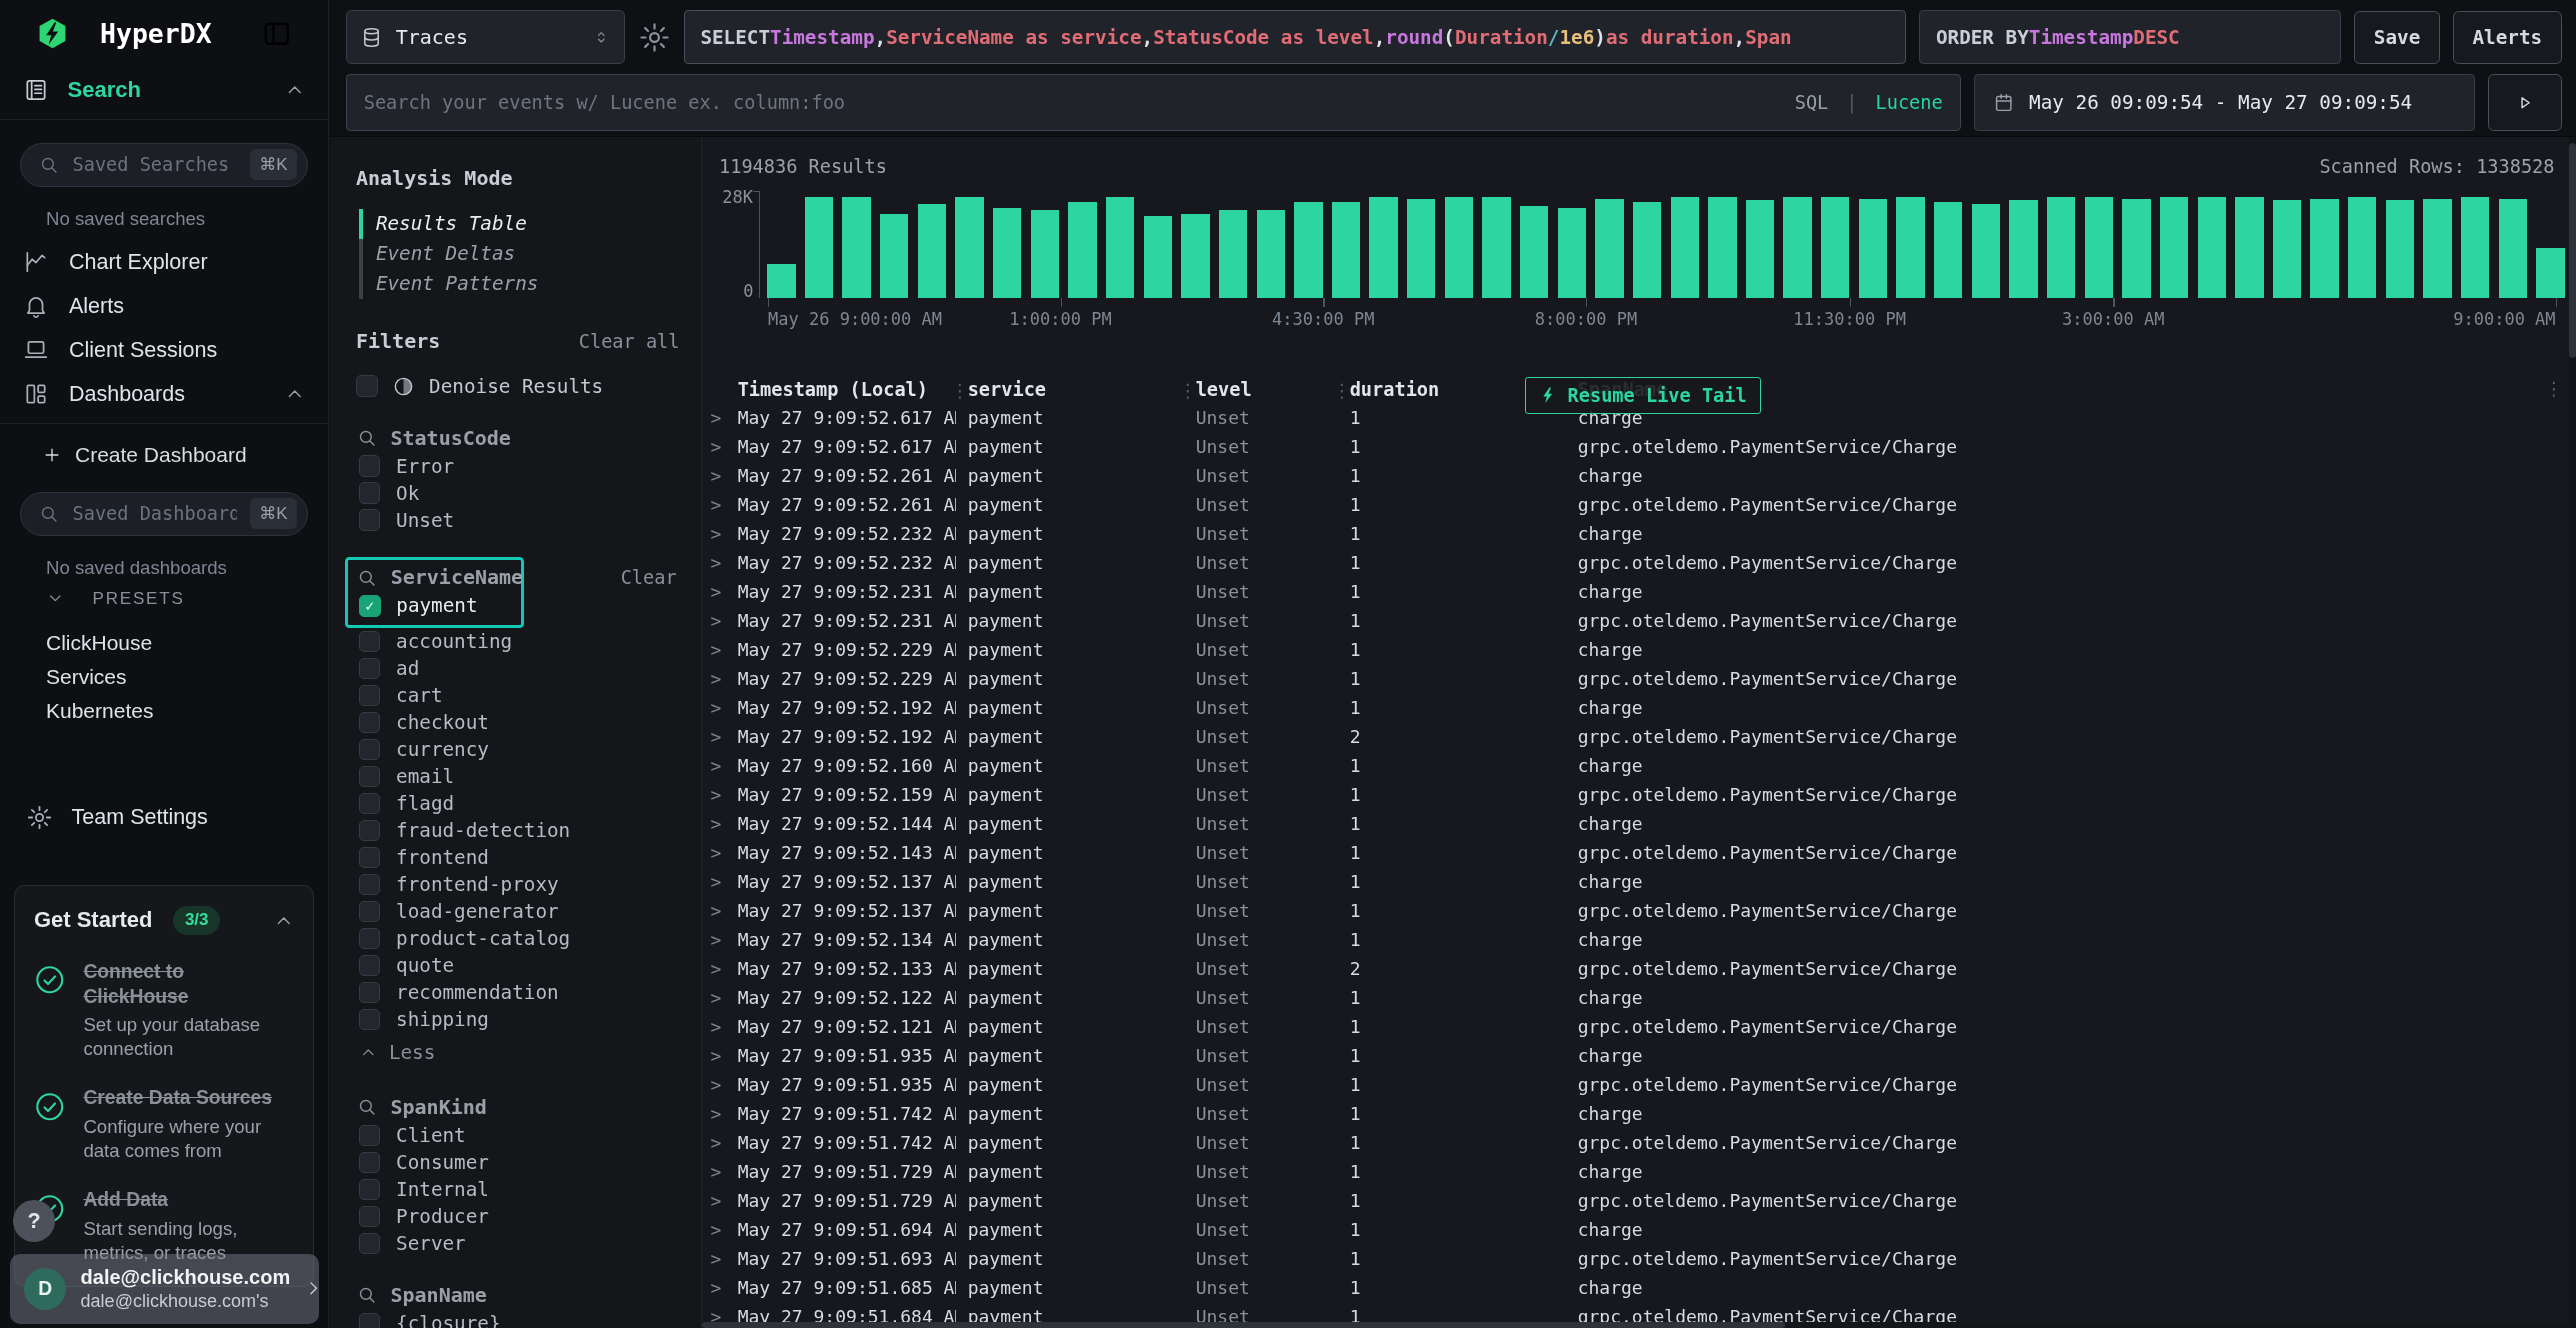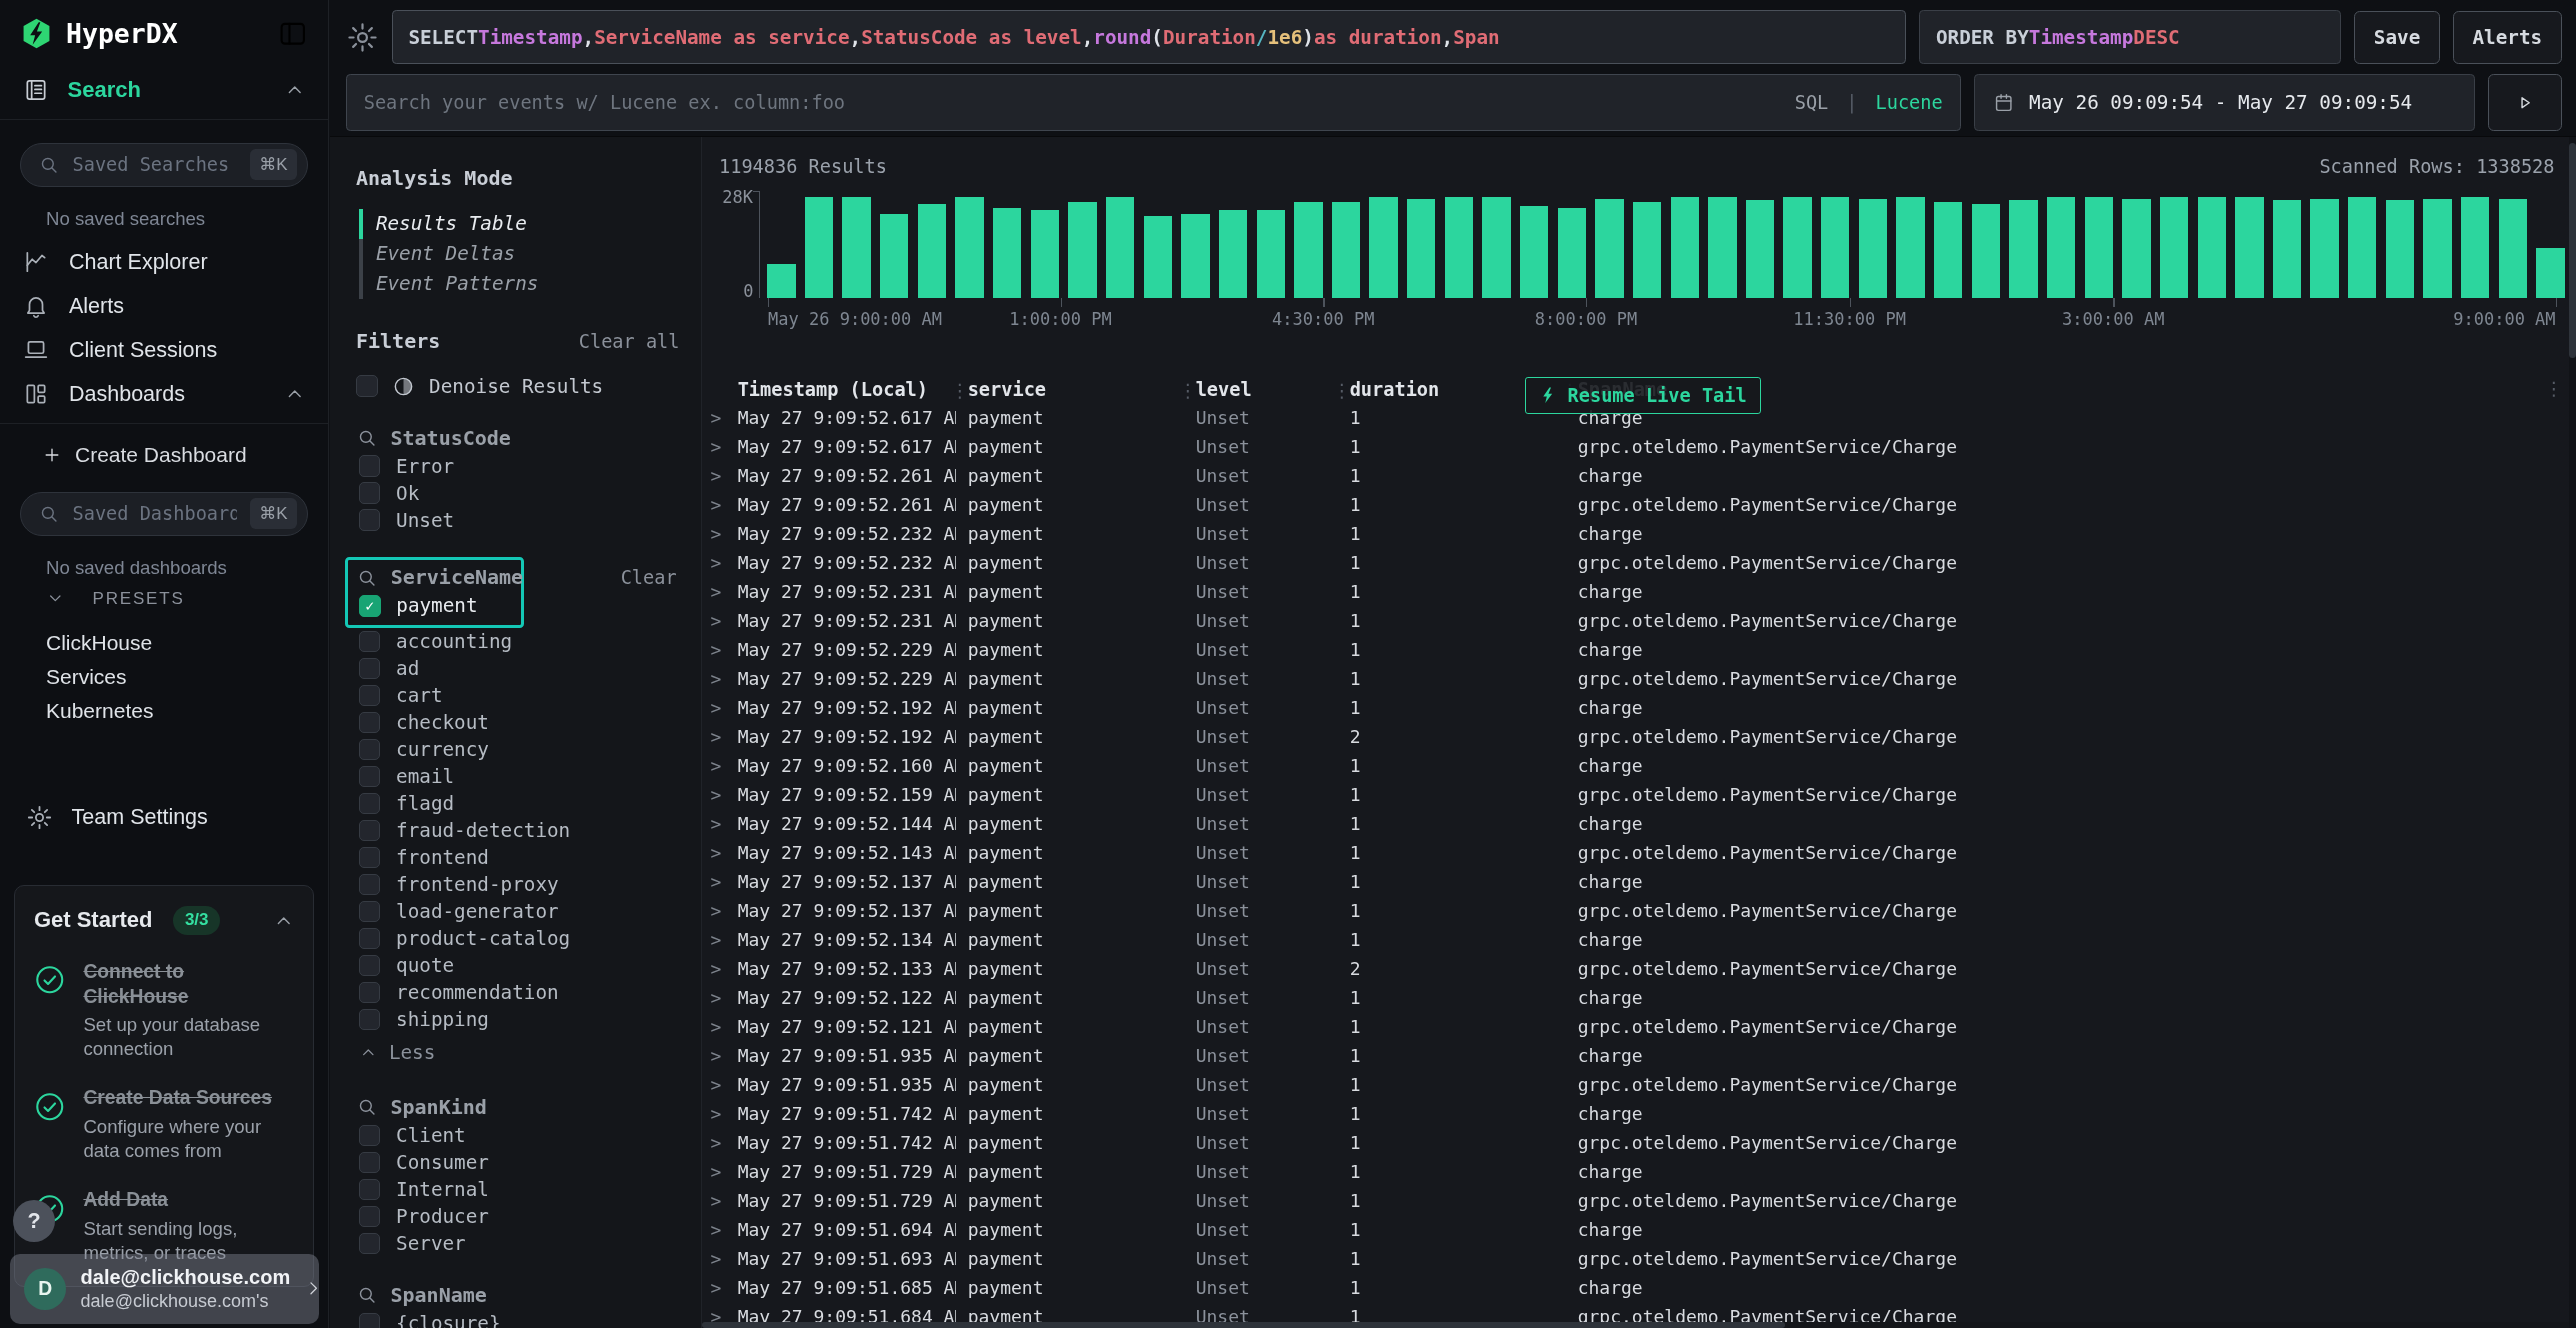--- a/index.html
+++ b/index.html
@@ -9,21 +9,21 @@
     --red:#e06c75; --cyan:#56b6c2; --yellow:#e5c07b;
   }
   *{box-sizing:border-box;margin:0;padding:0}
   html,body{width:2576px;height:1328px;overflow:hidden;background:var(--bg);
     font-family:"Liberation Sans",sans-serif;}
   svg{display:block}
 
   
   .sidebar{position:absolute;left:0;top:0;width:329px;height:100%;background:#0d0f13;
     border-right:0.7px solid #1e2126;overflow:hidden;}
-  .side-head{height:67px;display:flex;align-items:center;gap:13px;padding:0 20px;}
+  .side-head{height:67px;display:flex;align-items:center;gap:31px;padding:0 36px;}
   .logo-ico{width:33px;height:33px}
   .logo-text{font-family:"DejaVu Sans Mono",monospace;font-weight:700;font-size:26.5px;color:#fff;}
   .panel-btn{margin-left:auto;width:31.5px;height:31.5px;cursor:pointer;}
   .search-row{height:46px;display:flex;align-items:center;gap:18.6px;padding:0 23px;}
   .search-row .ico{width:26px;height:26px;color:#c8cdd4;}
   .search-label{font-size:22px;font-weight:700;color:var(--green);}
   .search-row .chev{margin-left:auto;width:21.5px;height:21.5px;color:var(--dim);}
   .nav-panel{border-top:0.7px solid #1d2025;margin-top:5.7px;padding-top:23px;}
   .pill{margin:0 20px;height:44px;border-radius:22px;background:#1c1f25;border:0.7px solid #2e333b;
     display:flex;align-items:center;gap:13px;padding:0 10px 0 17px;}
@@ -369,20 +369,36 @@
     <span class="u-chev">
         <svg viewBox="0 0 24 24" fill="none" stroke="currentColor" stroke-width="1.6" stroke-linecap="round" stroke-linejoin="round">
           <path d="M9 5l7 7-7 7"></path>
         </svg>
       </span>
   </div>
 </div>
 
 <div class="topbar">
   <div class="tb-row">
+    <div class="select-box">
+      <span class="ico">
+          <svg viewBox="0 0 24 24" fill="none" stroke="currentColor" stroke-width="1.6" stroke-linecap="round" stroke-linejoin="round">
+            <ellipse cx="12" cy="5.5" rx="7" ry="2.6"></ellipse>
+            <path d="M5 5.5v13c0 1.4 3.1 2.6 7 2.6s7-1.2 7-2.6v-13"></path>
+            <path d="M5 12c0 1.4 3.1 2.6 7 2.6s7-1.2 7-2.6"></path>
+          </svg>
+        </span>
+      <span class="lbl">Traces</span>
+      <span class="ud">
+          <svg viewBox="0 0 24 24" fill="none" stroke="currentColor" stroke-width="1.6" stroke-linecap="round" stroke-linejoin="round">
+            <path d="M8.5 9.5 12 6l3.5 3.5"></path>
+            <path d="M8.5 14.5 12 18l3.5-3.5"></path>
+          </svg>
+        </span>
+    </div>
     <span class="gear-btn">
         <svg viewBox="0 0 24 24" fill="none" stroke="currentColor" stroke-width="1.6" stroke-linecap="round" stroke-linejoin="round">
           <circle cx="12" cy="12" r="3.2"></circle>
           <path d="M12 2.5v3M12 18.5v3M2.5 12h3M18.5 12h3M5.2 5.2l2.1 2.1M16.7 16.7l2.1 2.1M18.8 5.2l-2.1 2.1M7.3 16.7l-2.1 2.1"></path>
         </svg>
       </span>
     <div class="sql-box">
         <span class="tok-kw">SELECT </span>
         <span class="tok-purple">Timestamp</span>
         <span class="tok-plain">, </span>

